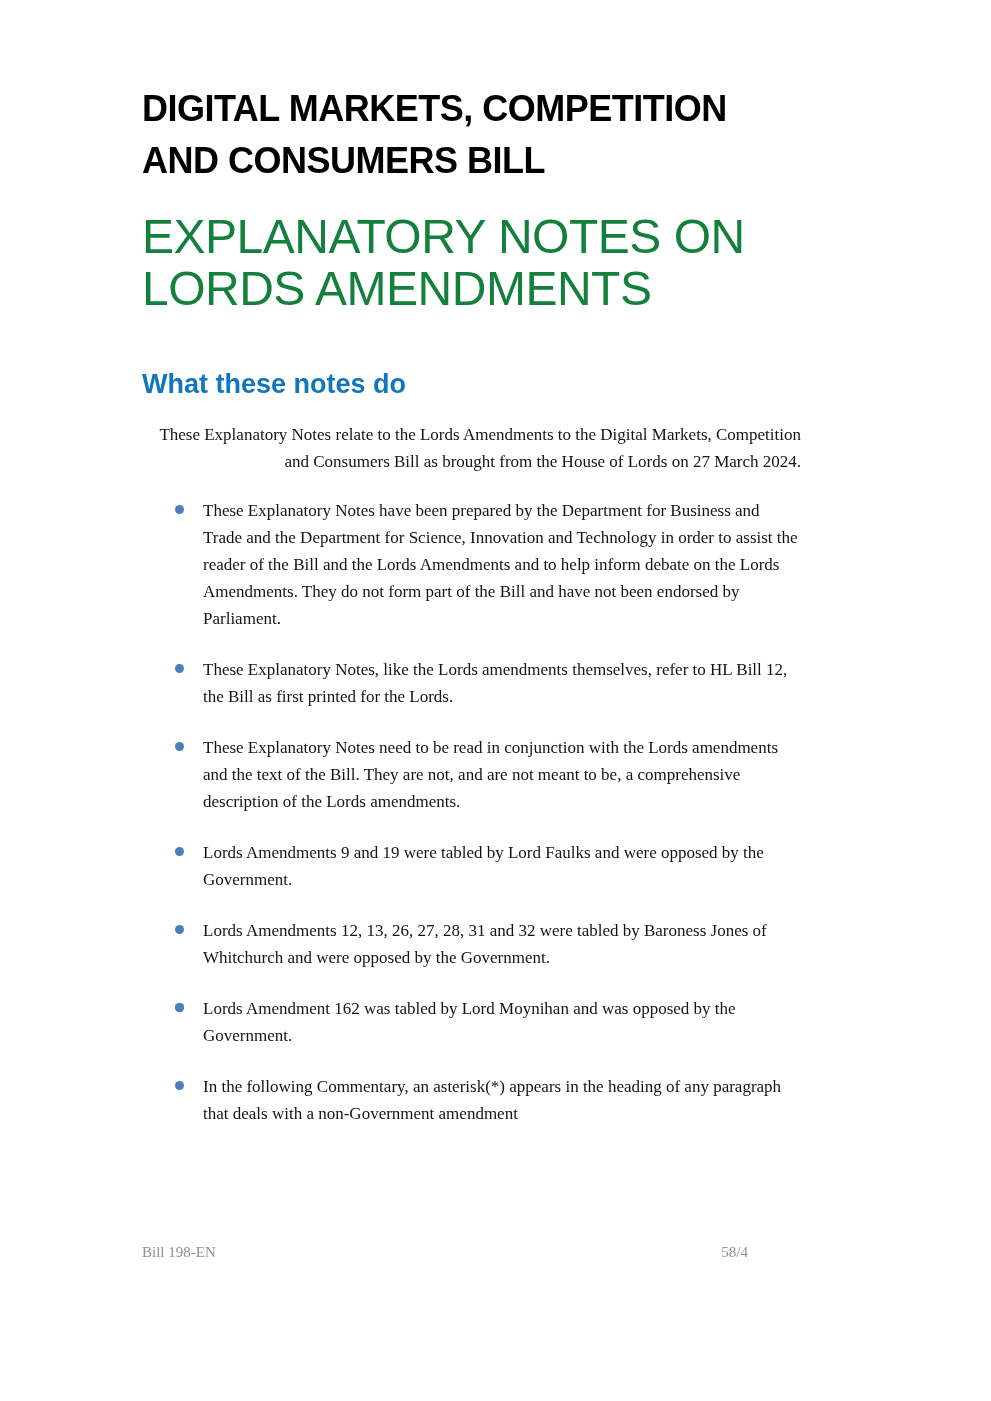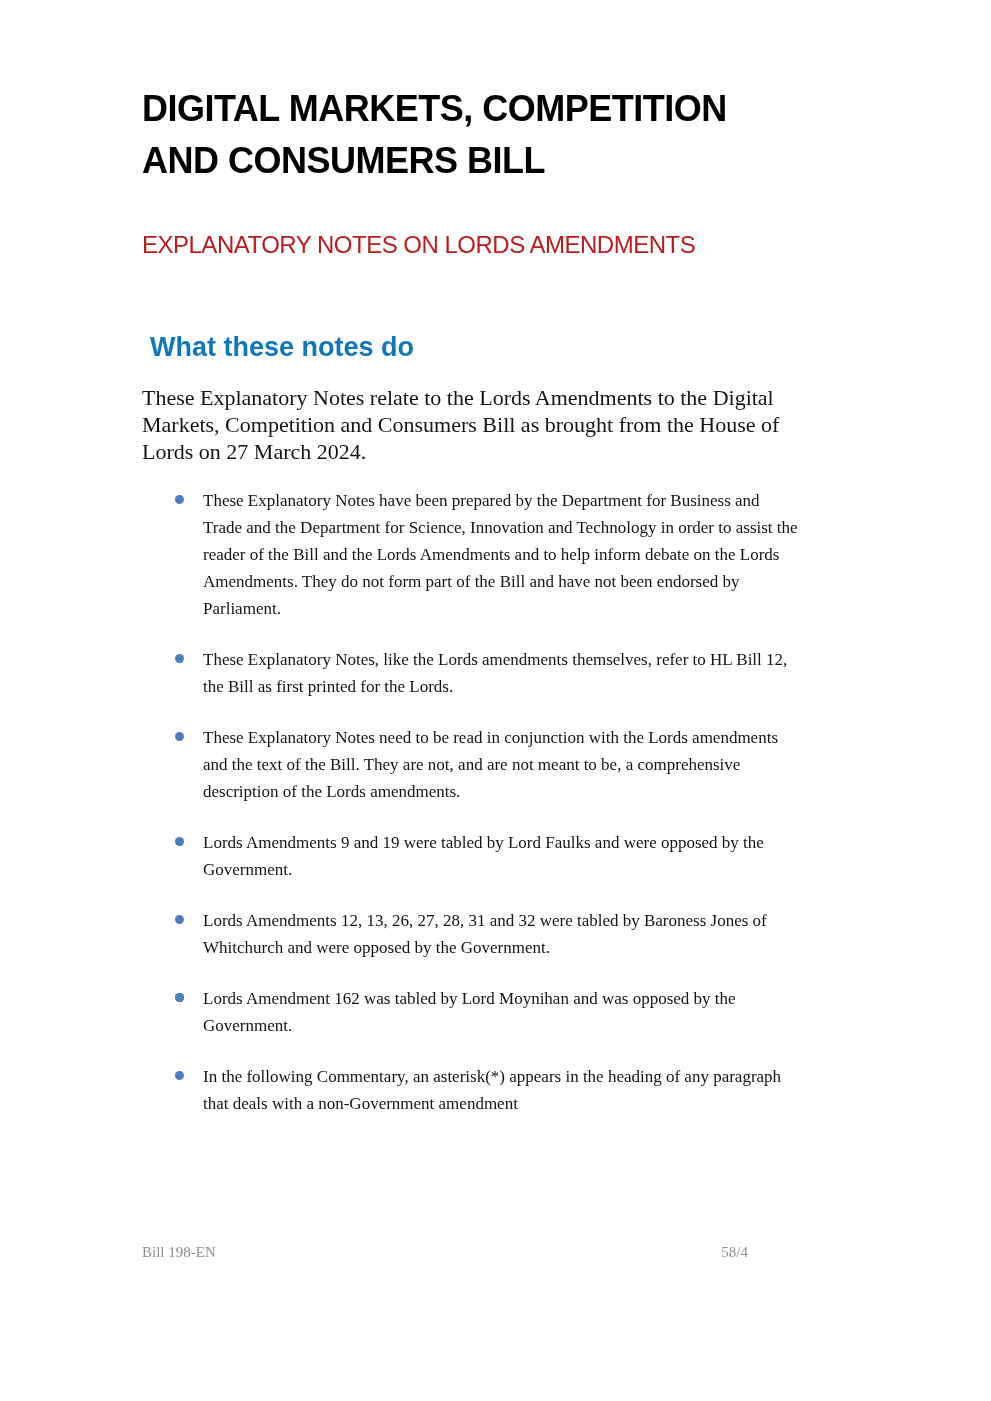--- a/index.html
+++ b/index.html
@@ -26,39 +26,40 @@
     font-size:36px;
     line-height:52px;
     color:#000000;
     letter-spacing:-0.5px;
     max-width:740px;
   }
   .doc-subtitle{
     margin:24px 0 0 0;
     font-family:"Liberation Sans",sans-serif;
     font-weight:normal;
-    font-size:24px;
-    line-height:67px;
-    color:#b91c1c;
+    font-size:48px;
+    line-height:52px;
+    color:#15803d;
     letter-spacing:-0.5px;
     max-width:700px;
   }
   .section-heading{
-    margin:52px 0 0 8px;
+    margin:52px 0 0 0;
     font-family:"Liberation Sans",sans-serif;
     font-weight:bold;
     font-size:27px;
     line-height:34px;
     color:var(--heading-blue);
   }
   .intro{
     margin:20px 0 0 0;
-    font-size:22px;
+    font-size:17px;
     line-height:27px;
     max-width:730px;
+    text-align:right;
   }
   .bullets{
     list-style:none;
     margin:22px 0 0 0;
     padding:0;
     max-width:729px;
   }
   .bullets li{
     position:relative;
     padding-left:61px;

